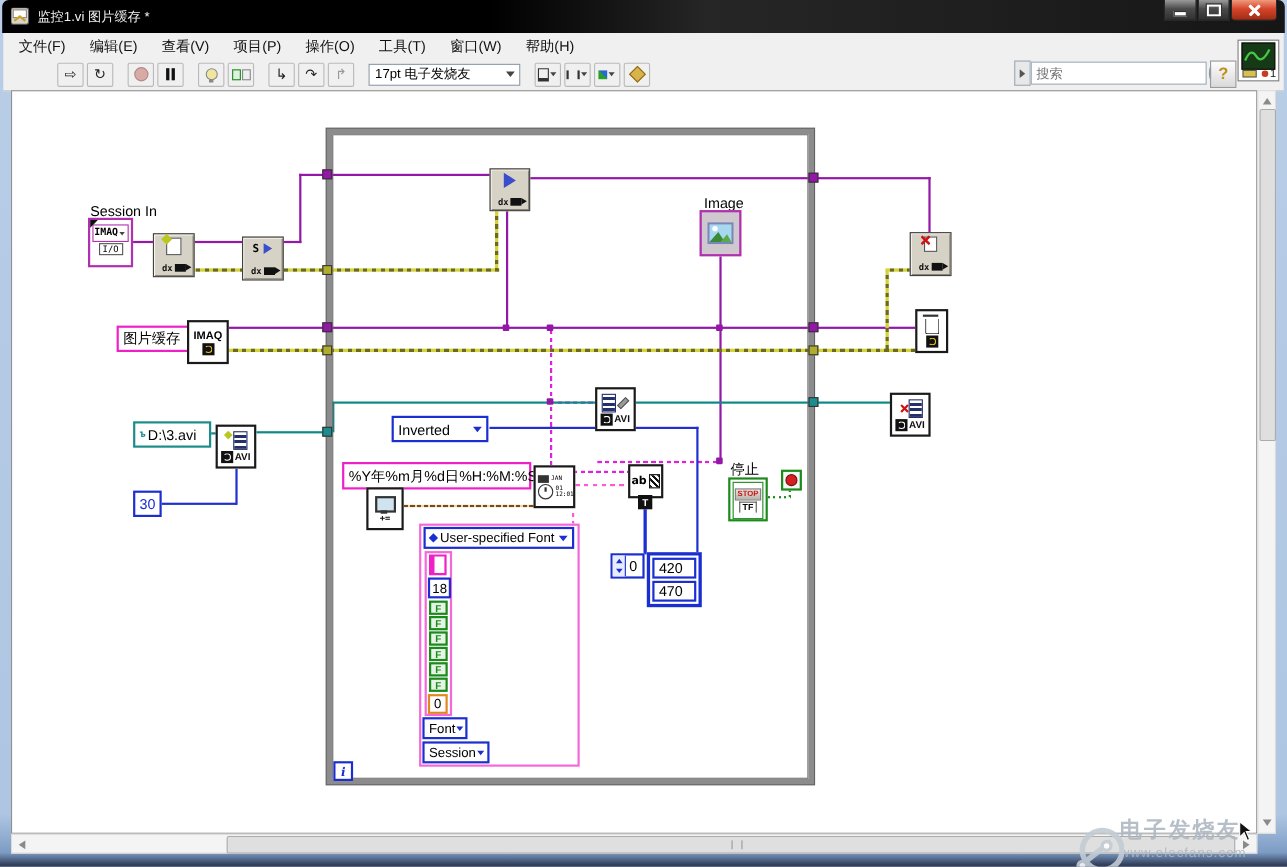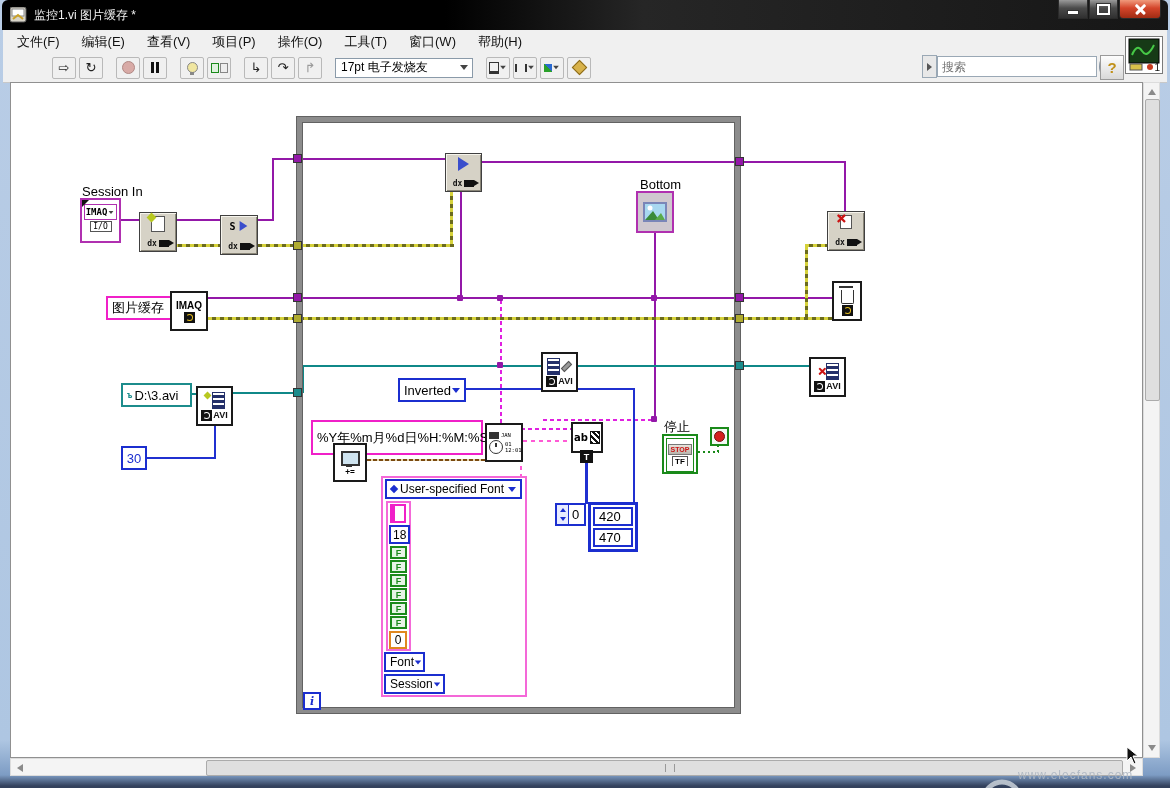--- a/index.html
+++ b/index.html
@@ -272,21 +272,21 @@
 <div class="tun" style="left:735px;top:157px;background:#9318a8"></div>
 <div class="tun" style="left:293px;top:241px;background:#b0ac30"></div>
 <div class="tun" style="left:293px;top:293px;background:#9318a8"></div>
 <div class="tun" style="left:735px;top:293px;background:#9318a8"></div>
 <div class="tun" style="left:293px;top:314px;background:#b0ac30"></div>
 <div class="tun" style="left:735px;top:314px;background:#b0ac30"></div>
 <div class="tun" style="left:293px;top:388px;background:#1c8c8c"></div>
 <div class="tun" style="left:735px;top:361px;background:#1c8c8c"></div>
 
 <div class="lbl" style="left:82px;top:184px">Session In</div>
-<div class="lbl" style="left:640px;top:177px">Bottom</div>
+<div class="lbl" style="left:640px;top:177px">Image</div>
 <div class="lbl" style="left:664px;top:418px">停止</div>
 
 <div class="abs" style="left:80px;top:198px;width:41px;height:45px;border:2px solid #b030b0;background:#fff;box-sizing:border-box">
   <div style="position:absolute;left:0;top:0;width:0;height:0;border-top:7px solid #111;border-right:7px solid transparent"></div>
   <div style="margin:4px 2px 0;border:1px solid #b030b0;display:flex;align-items:center;justify-content:center;font:bold 9px 'DejaVu Sans Mono',monospace;height:14px">
     <span>IMAQ</span>
     <span class="caret" style="transform:scale(.6)"></span>
   </div>
   <div style="margin:1px auto 0;width:20px;border:1px solid #555;font:8px 'DejaVu Sans Mono',monospace;text-align:center">I/O</div>
 </div>
@@ -393,26 +393,26 @@
 <div class="abs" style="left:636px;top:191px;width:38px;height:42px;border:2px solid #b030b0;background:#cfc8cf;box-sizing:border-box;display:flex;align-items:center;justify-content:center">
   <svg width="24" height="20">
     <rect x="0" y="0" width="24" height="20" fill="#7a86b8"></rect>
     <rect x="2" y="2" width="20" height="16" fill="#a8d8f0"></rect>
     <circle cx="7" cy="6" r="2.5" fill="#fff"></circle>
     <polygon points="2,18 10,9 16,18" fill="#3a8a3a"></polygon>
     <polygon points="12,18 18,11 22,18" fill="#5aaa4a"></polygon>
   </svg>
 </div>
 
-<div class="const b-blue dd" style="left:398px;top:378px;width:68px;height:24px">
+<div class="const b-blue dd" style="left:356px;top:378px;width:88px;height:24px">
   <span>Inverted</span>
   <span class="caret blue"></span>
 </div>
 
-<div class="const b-pink" style="left:311px;top:420px;width:172px;height:35px">%Y年%m月%d日%H:%M:%S</div>
+<div class="const b-pink" style="left:311px;top:420px;width:172px;height:25px">%Y年%m月%d日%H:%M:%S</div>
 
 <div class="wnode" style="left:333px;top:443px;width:34px;height:39px">
   <div class="mon"></div>
   <span style="font:bold 8px 'DejaVu Sans Mono',monospace">+=</span>
 </div>
 
 <div class="wnode" style="left:485px;top:423px;width:38px;height:39px;align-items:flex-start;padding:2px">
   <div style="display:flex;gap:2px;align-items:center">
     <div style="width:10px;height:7px;background:#333"></div>
     <span style="font:5.5px 'DejaVu Sans Mono',monospace">JAN</span>
@@ -497,17 +497,18 @@
   <div class="sb-arrow" style="right:6px;top:5px;border-top:4px solid transparent;border-bottom:4px solid transparent;border-left:6px solid #8a8a8a"></div>
 </div>
 
 <div id="watermark" class="abs">
   <svg class="abs" style="left:-42px;top:6px" width="46" height="50">
     <circle cx="26" cy="26" r="18" fill="none" stroke="#c3cbd4" stroke-width="5"></circle>
     <line x1="6" y1="40" x2="34" y2="18" stroke="#c3cbd4" stroke-width="5"></line>
     <circle cx="8" cy="40" r="4" fill="#fff" stroke="#c3cbd4" stroke-width="3"></circle>
     <circle cx="30" cy="22" r="4" fill="#fff" stroke="#c3cbd4" stroke-width="3"></circle>
   </svg>
+  <div id="wm-l1">电子发烧友</div>
   <div id="wm-l2">www.elecfans.com</div>
 </div>
 <svg class="abs" style="left:1126px;top:746px" width="14" height="20">
   <polygon points="1,1 1,15 5,11 8,18 10,17 7,10 12,10" fill="#111" stroke="#fff" stroke-width="1"></polygon>
 </svg>
 
 </body></html>

